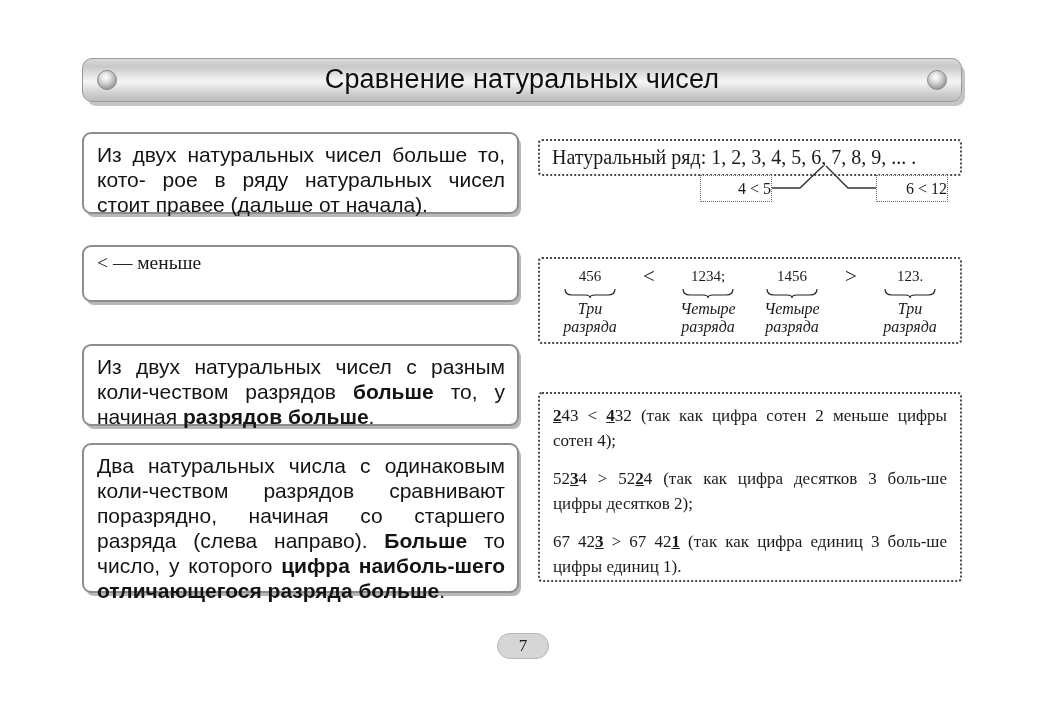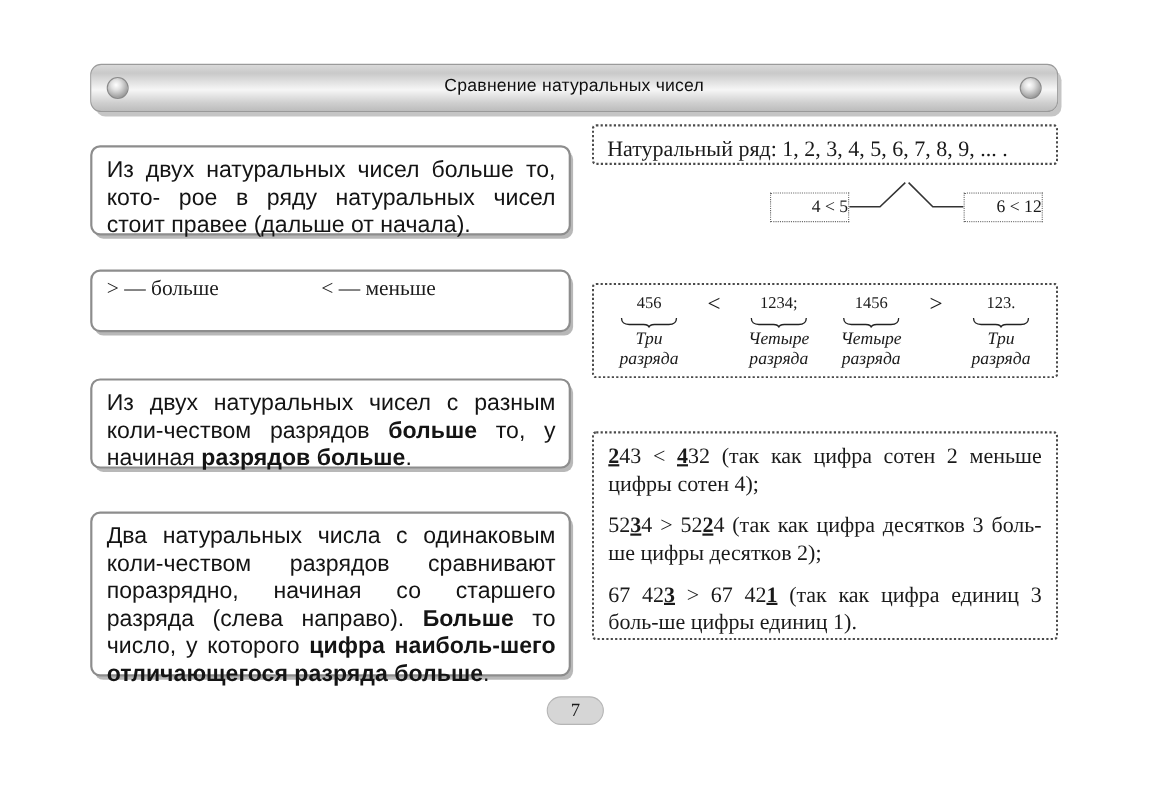--- a/index.html
+++ b/index.html
@@ -30,21 +30,21 @@
     border: 1px solid #9a9a9a;
     box-shadow: 4px 5px 0 -1px rgba(150,150,150,0.55);
     box-sizing: border-box;
   }
   #title-banner .banner-text {
     position: absolute;
     left: 0; right: 0; top: 0; bottom: 0;
     display: flex;
     align-items: center;
     justify-content: center;
-    font-size: 16px;
+    font-size: 27px;
     letter-spacing: .2px;
     color: #0f0f0f;
     padding-bottom: 2px;
   }
   .rivet {
     position: absolute;
     top: 50%;
     width: 20px;
     height: 20px;
     margin-top: -10px;
@@ -82,35 +82,35 @@
     text-align: justify;
     text-align-last: left;
     hyphens: manual;
   }
   .sans-text b { font-weight: bold; }
 
   
   #box-rule-right   { left: 82px; top: 132px; width: 437px; height: 82px; padding: 8px 12px 8px 13px; }
   #box-symbols      { left: 82px; top: 245px; width: 437px; height: 57px; padding: 4px 13px; }
   #box-rule-digits  { left: 82px; top: 344px; width: 437px; height: 82px; padding: 8px 12px 8px 13px; }
-  #box-rule-compare { left: 82px; top: 465px; width: 437px; height: 150px; padding: 8px 12px 8px 13px; }
+  #box-rule-compare { left: 82px; top: 443px; width: 437px; height: 150px; padding: 8px 12px 8px 13px; }
 
   #box-symbols .sym-grid {
     display: grid;
     grid-template-columns: 195px auto;
     font-family: "Liberation Serif", serif;
     font-size: 19.5px;
     line-height: 24.5px;
   }
   #box-symbols .sym-grid span { white-space: nowrap; }
 
   
   #box-series {
-    left: 538px; top: 113px; width: 424px; height: 37px;
-    display: flex; align-items: flex-end; padding: 0 12px;
+    left: 538px; top: 139px; width: 424px; height: 37px;
+    display: flex; align-items: center; padding: 0 12px;
   }
   #box-series .series-line {
     font-family: "Liberation Serif", serif;
     font-size: 20px;
     white-space: nowrap;
   }
 
   .callout {
     position: absolute;
     box-sizing: border-box;
@@ -178,21 +178,21 @@
   }
 
   
   #box-examples {
     left: 538px; top: 392px; width: 424px; height: 190px;
     padding: 9px 13px;
   }
   #box-examples p {
     margin: 0 0 13px 0;
     font-family: "Liberation Serif", serif;
-    font-size: 20px;
+    font-size: 17px;
     line-height: 25px;
     text-align: justify;
     text-align-last: left;
   }
   #box-examples p:last-child { margin-bottom: 0; }
   #box-examples .mark {
     font-weight: bold;
     text-decoration: underline;
   }
 
@@ -228,25 +228,20 @@
   <div class="sans-text">
     <span>Из двух натуральных чисел больше то, кото-</span>
     <span>рое в ряду натуральных чисел стоит правее</span>
     <span>(дальше от начала).</span>
   </div>
 </div>
 
 <div class="solid-box" id="box-symbols">
   <div class="sym-grid">
     <span>
-      <span>&gt;</span>
-      <span>—</span>
-      <span>больше</span>
-    </span>
-    <span>
       <span>&lt;</span>
       <span>—</span>
       <span>меньше</span>
     </span>
   </div>
 </div>
 
 <div class="solid-box" id="box-rule-digits">
   <div class="sans-text">
     <span>Из двух натуральных чисел с разным коли-чеством разрядов </span><b>больше</b><span> то, у начиная </span><b>разрядов больше</b><span>.</span>

